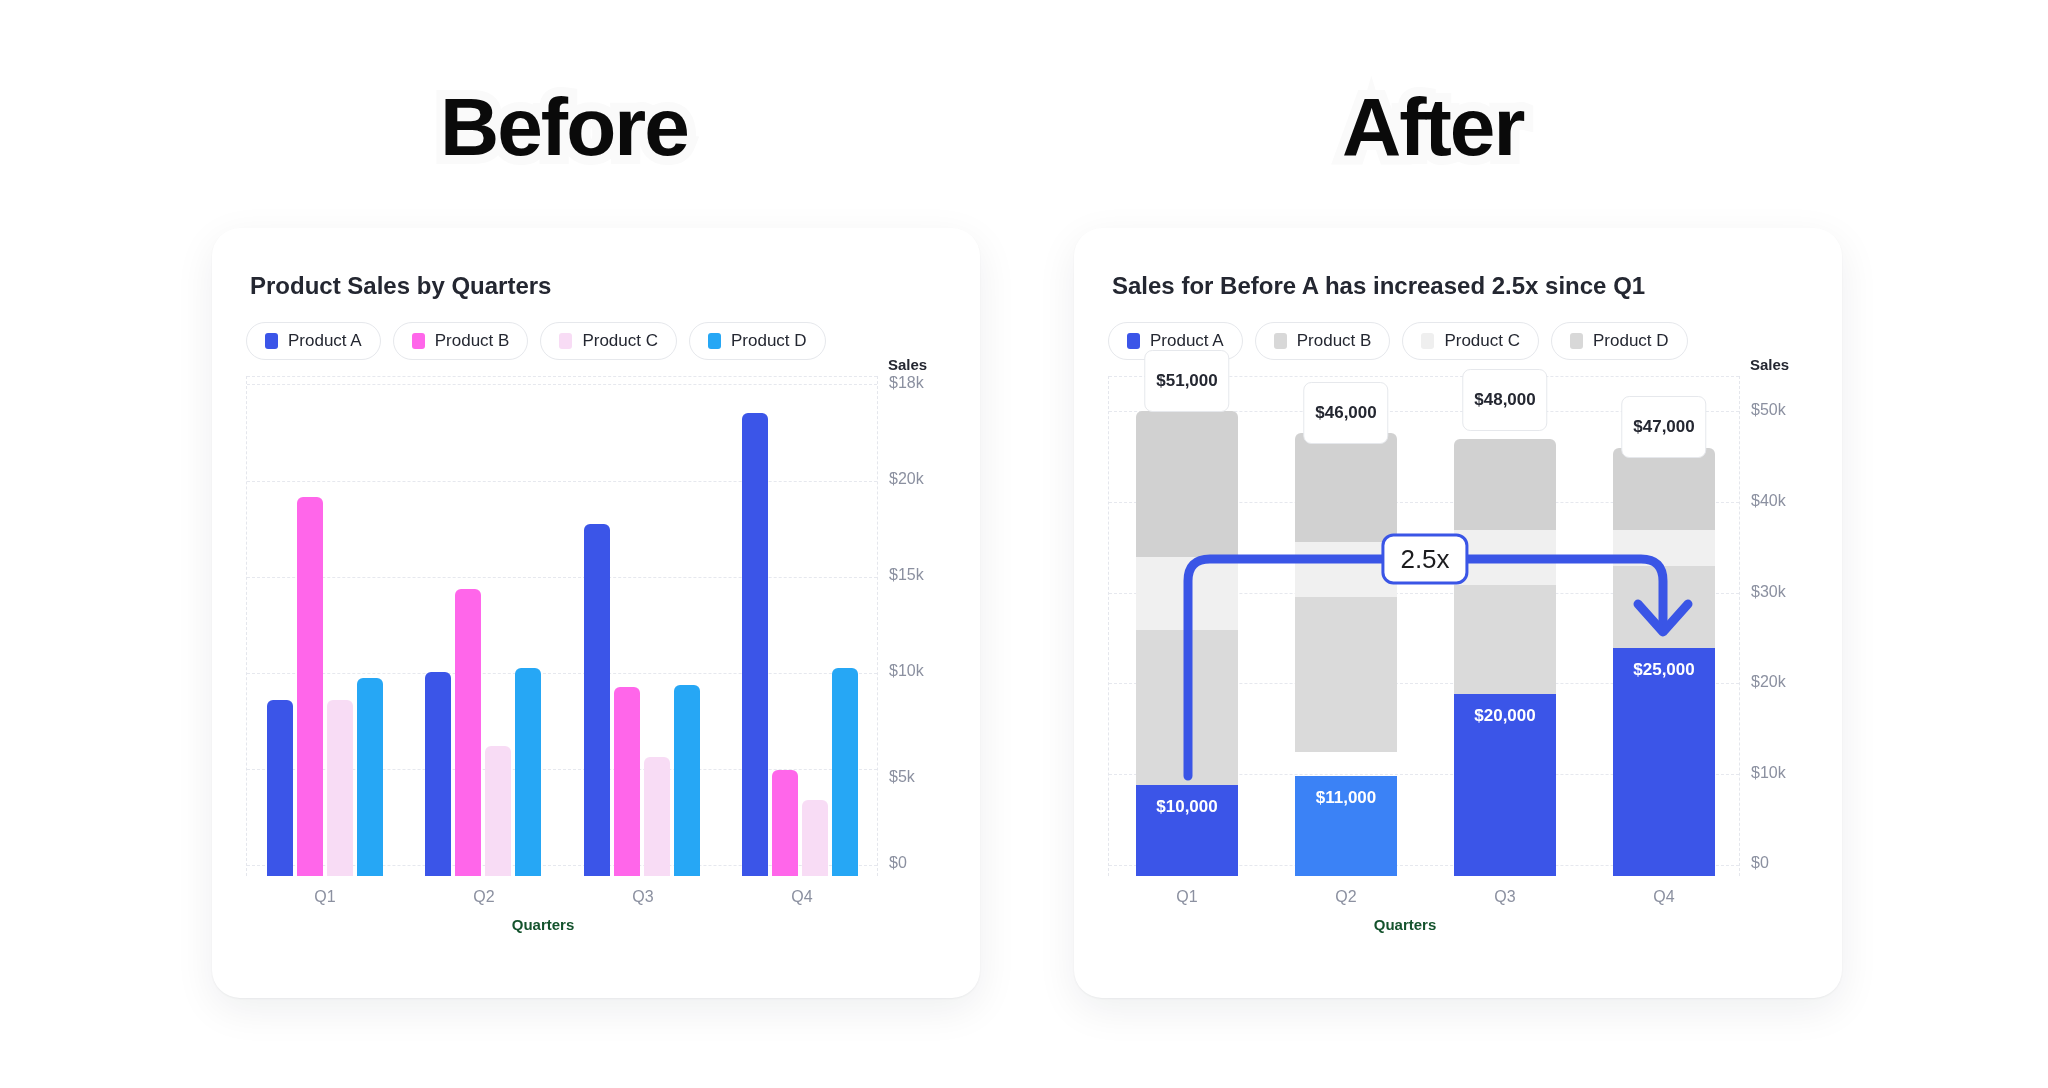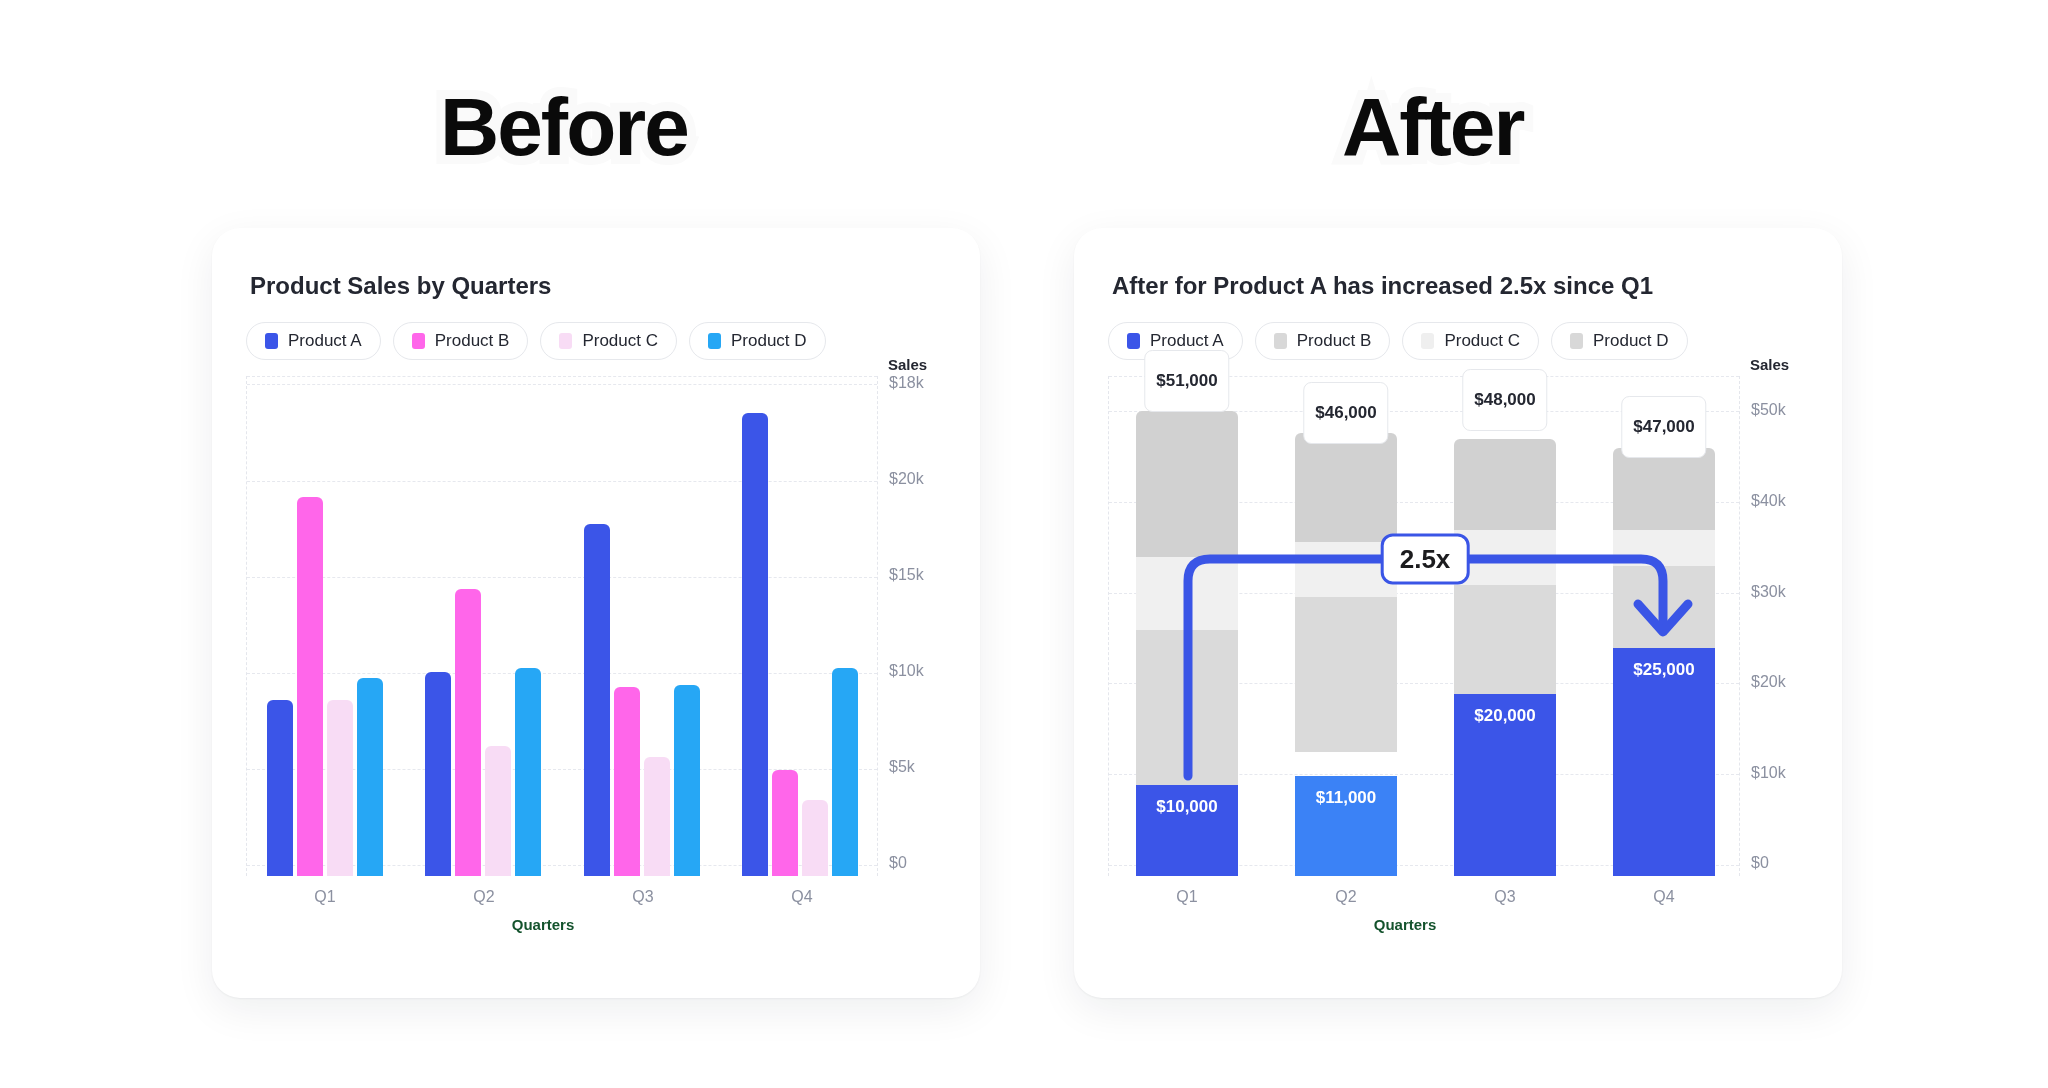--- a/index.html
+++ b/index.html
@@ -136,21 +136,21 @@
 
   
   .anno-svg { position: absolute; left: 0; top: 0; overflow: visible; pointer-events: none; }
   .anno-badge {
     position: absolute;
     transform: translate(-50%, -50%);
     padding: 7px 16px;
     border: 3px solid #3a55e6;
     border-radius: 12px;
     background: #ffffff;
-    font-size: 26px; font-weight: 700; color: #1c1c1e;
+    font-size: 26px; font-weight: 400; color: #1c1c1e;
     white-space: nowrap;
   }
 </style>
 </head>
 <body>
 
 <div class="stage">
 
   <div class="sticker" id="sticker-before">Before</div>
   <div class="sticker" id="sticker-after">After</div>
@@ -185,21 +185,21 @@
       <div class="gridline" style="top:105px;"></div>
       <div class="gridline" style="top:201px;"></div>
       <div class="gridline" style="top:297px;"></div>
       <div class="gridline" style="top:393px;"></div>
       <div class="gridline" style="top:489px;"></div>
 
       <div class="ytick" style="left:642px; top:-2px;">$18k</div>
       <div class="ytick" style="left:642px; top:94px;">$20k</div>
       <div class="ytick" style="left:642px; top:190px;">$15k</div>
       <div class="ytick" style="left:642px; top:286px;">$10k</div>
-      <div class="ytick" style="left:642px; top:382px;">$5k</div>
+      <div class="ytick" style="left:642px; top:392px;">$5k</div>
       <div class="ytick" style="left:642px; top:478px;">$0</div>
 
       <div class="group" style="left:20px;">
         <div class="gbar" style="height:176px;background:#3b55e8"></div>
         <div class="gbar" style="height:379px;background:#ff66ea"></div>
         <div class="gbar" style="height:176px;background:#f8dcf5"></div>
         <div class="gbar" style="height:198px;background:#26a7f5"></div>
       </div>
 
       <div class="group" style="left:178px;">
@@ -226,21 +226,21 @@
       <div class="xtick" style="left:78px;  top:512px;">Q1</div>
       <div class="xtick" style="left:237px; top:512px;">Q2</div>
       <div class="xtick" style="left:396px; top:512px;">Q3</div>
       <div class="xtick" style="left:555px; top:512px;">Q4</div>
 
       <div class="xaxis-title" style="left:296px; top:540px;">Quarters</div>
     </div>
   </div>
 
   <div class="card" id="card-after">
-    <div class="card-title">After for Product A has increased 2.5x since Q1</div>
+    <div class="card-title">Sales for Before A has increased 2.5x since Q1</div>
 
     <div class="legend">
       <div class="legend-chip">
         <span class="swatch" style="background:#3b55e8"></span>
         <span>Product A</span>
       </div>
       <div class="legend-chip">
         <span class="swatch" style="background:#d8d8d8"></span>
         <span>Product B</span>
       </div>

